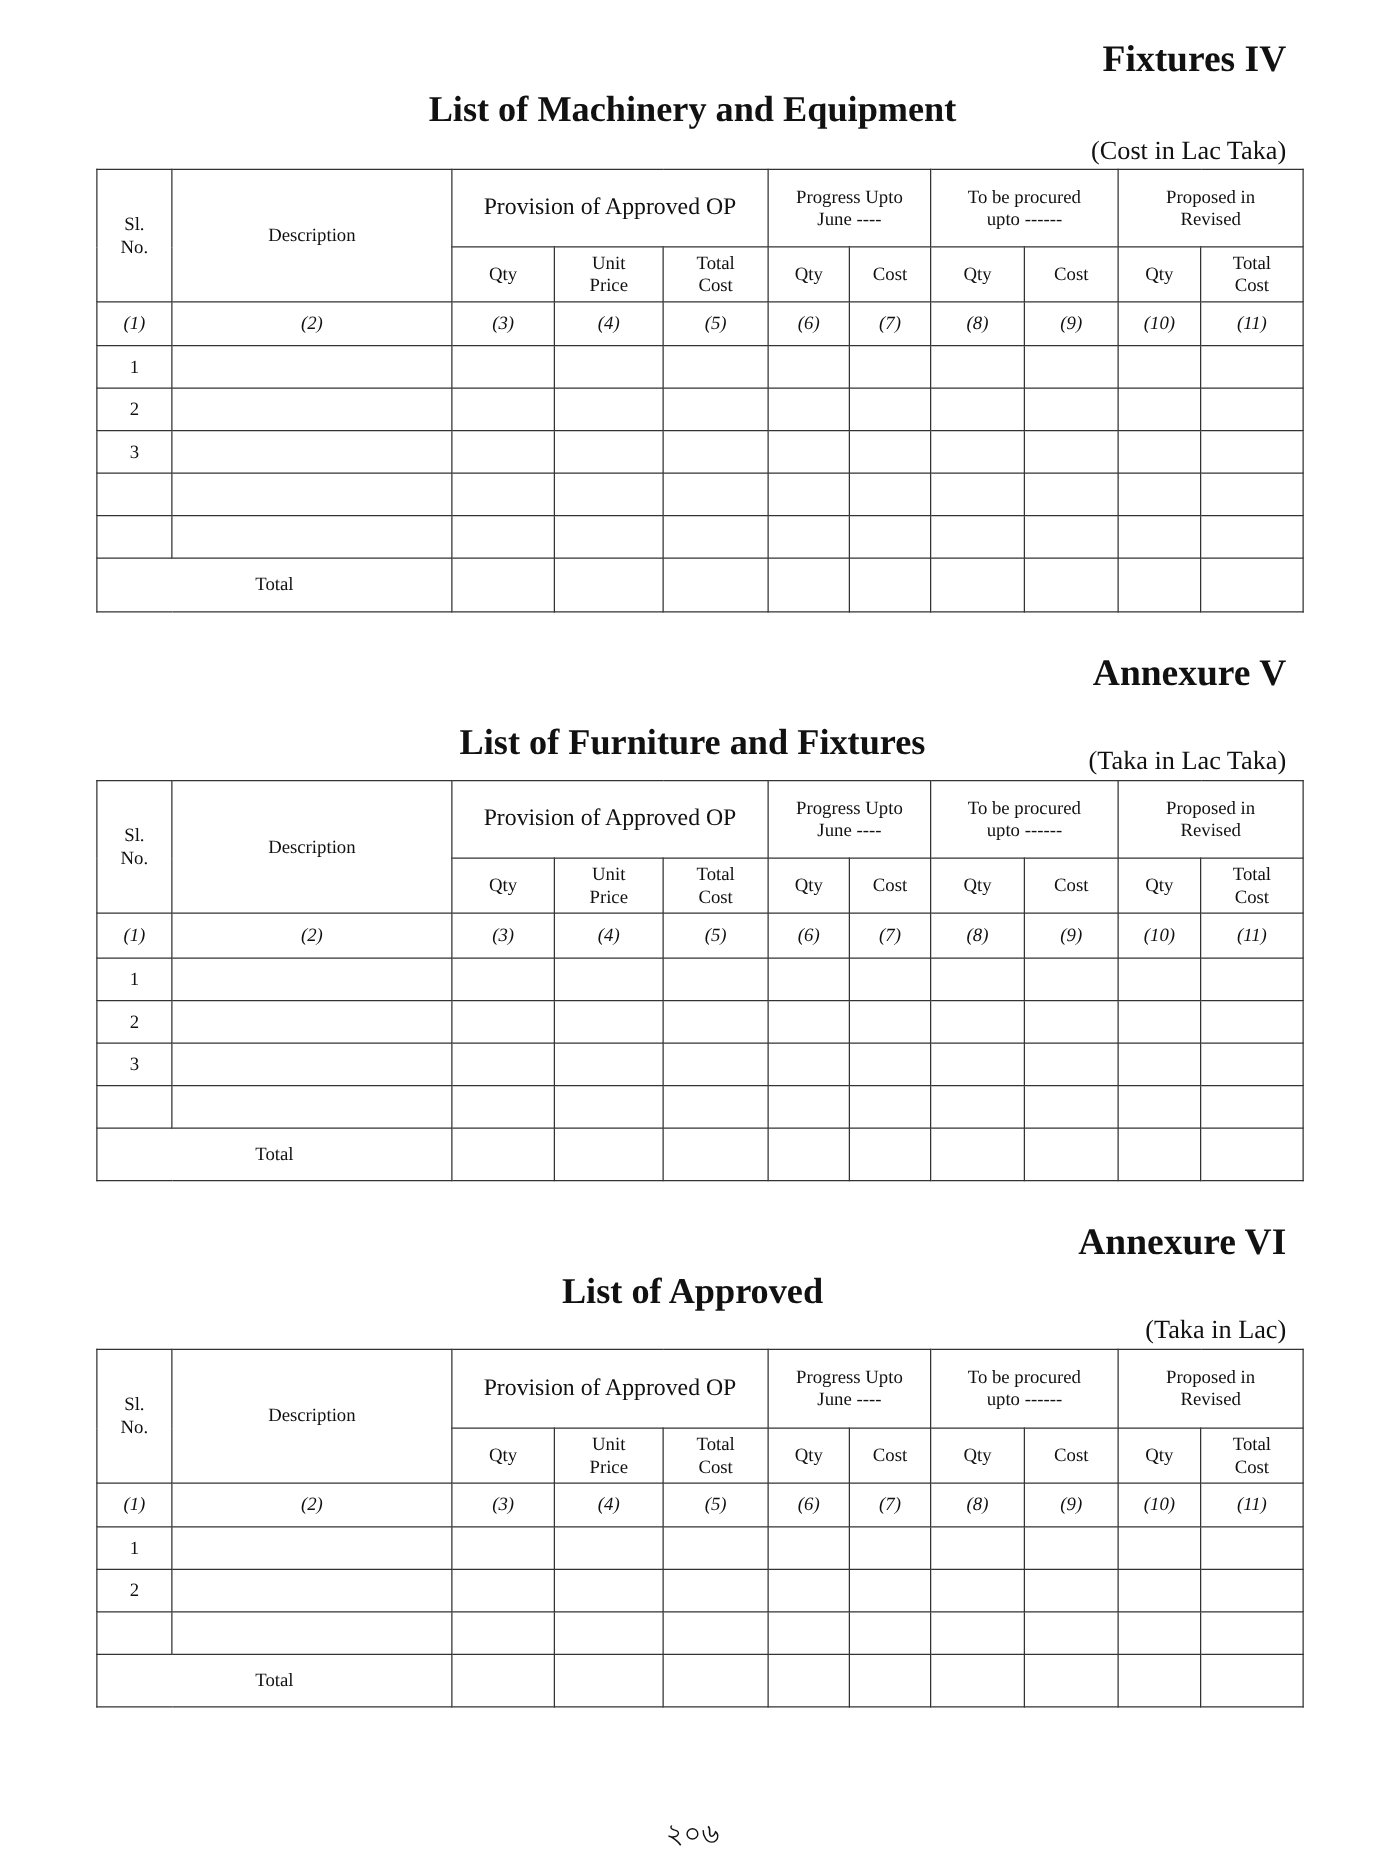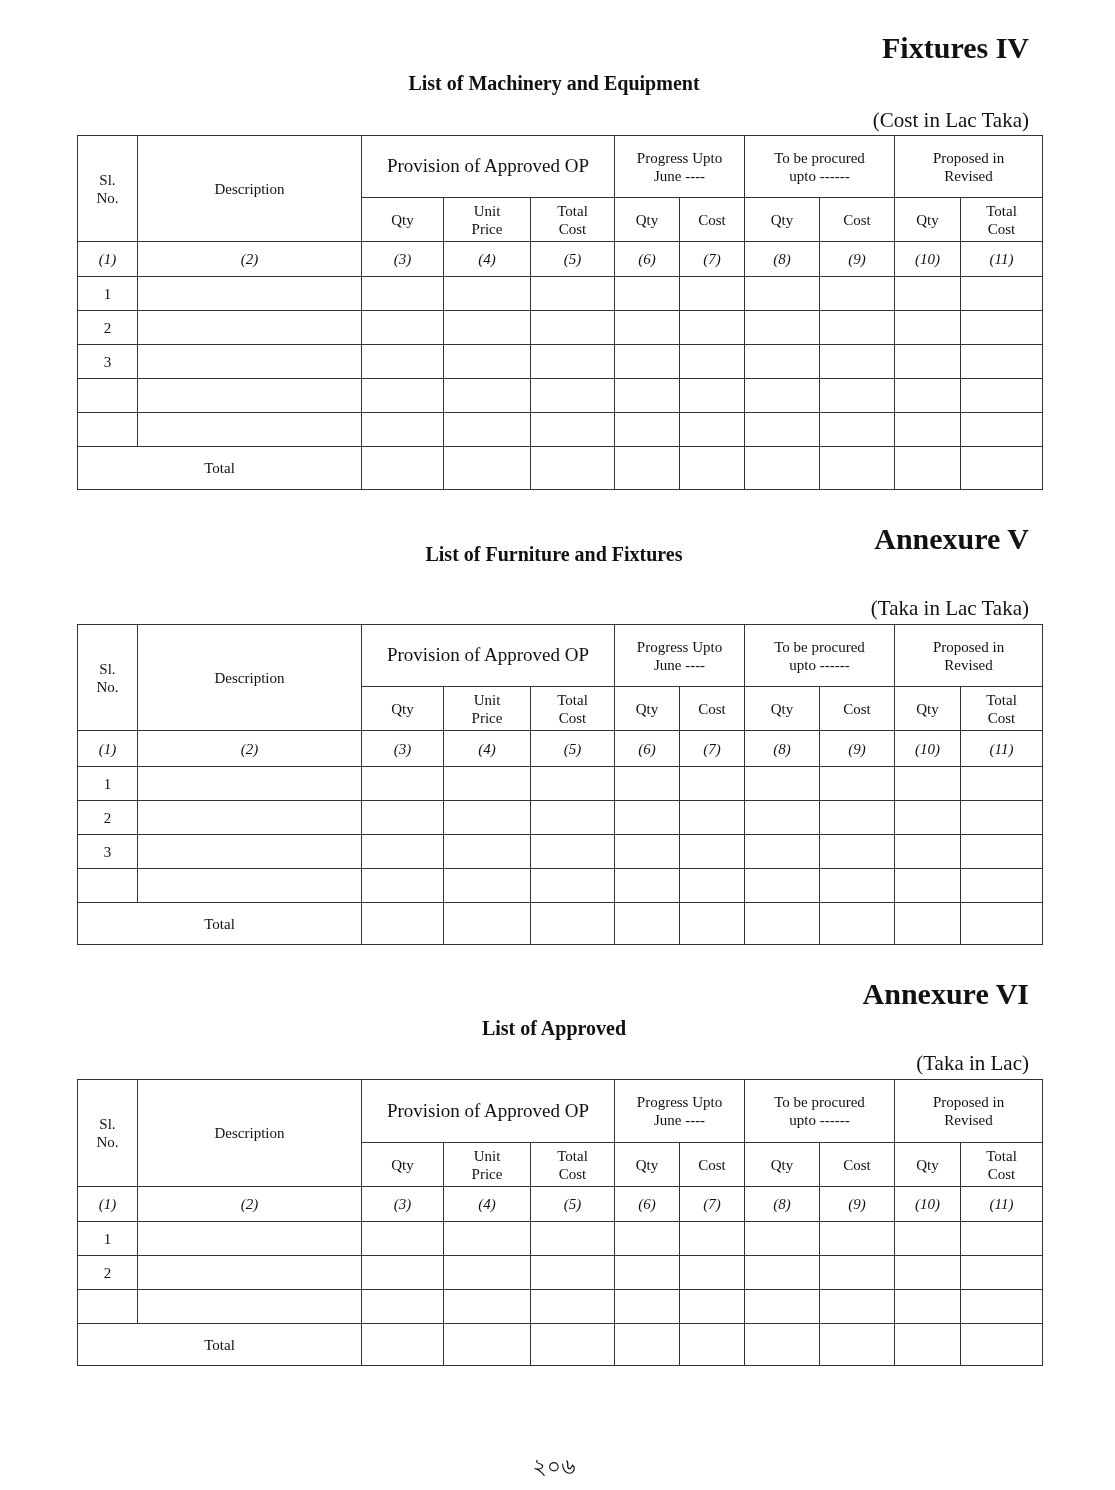--- a/index.html
+++ b/index.html
@@ -1,19 +1,19 @@
 <!DOCTYPE html>
 <html><head>
 <meta charset="utf-8">
 <style>
   html, body { margin: 0; padding: 0; background: #ffffff; }
   body { width: 1115px; height: 1490px; position: relative; overflow: hidden;
          font-family: "Liberation Serif", "DejaVu Serif", serif; color: #111; }
   .annex { position: absolute; right: 86px; font-weight: bold; font-size: 30px; white-space: nowrap; }
-  .list-title { position: absolute; left: 0; width: 1108px; text-align: center; font-weight: bold; font-size: 20px; white-space: nowrap; }
+  .list-title { position: absolute; left: 0; width: 1108px; text-align: center; font-weight: bold; font-size: 29px; white-space: nowrap; }
   .unit-note { position: absolute; right: 86px; font-size: 21px; white-space: nowrap; }
   table.grid { position: absolute; left: 77px; border-collapse: collapse; table-layout: fixed; width: 965px; }
   table.grid td { border: 1.5px solid #333; padding: 0; text-align: center; vertical-align: middle;
                   font-size: 15px; line-height: 1.2; }
   td.big { font-size: 20px; }
   td.grp { font-size: 17px; line-height: 22px; }
   td.sub { font-size: 15px; line-height: 19px; }
   td.idx { font-style: italic; font-size: 16px; vertical-align: top; padding-top: 2px; }
   td.sl { font-size: 19px; vertical-align: top; padding-top: 2px; }
   td.total { font-size: 21px; text-align: left; padding-left: 118px; vertical-align: top; padding-top: 2px; }
@@ -149,21 +149,21 @@
         <td></td>
         <td></td>
         <td></td>
         <td></td>
         <td></td>
   </tr>
 </tbody>
   </table>
 
 <div class="annex" style="top:522px;">Annexure V</div>
-<div class="list-title" style="top:543px;">List of  Furniture and Fixtures</div>
+<div class="list-title" style="top:578px;">List of  Furniture and Fixtures</div>
 <div class="unit-note" style="top:596px;">(Taka in Lac Taka)</div>
 
 <table class="grid" style="top:624px;">
   <colgroup>
     <col style="width:60px">
       <col style="width:224px">
       <col style="width:82px">
       <col style="width:87px">
       <col style="width:84px">
     <col style="width:65px">

